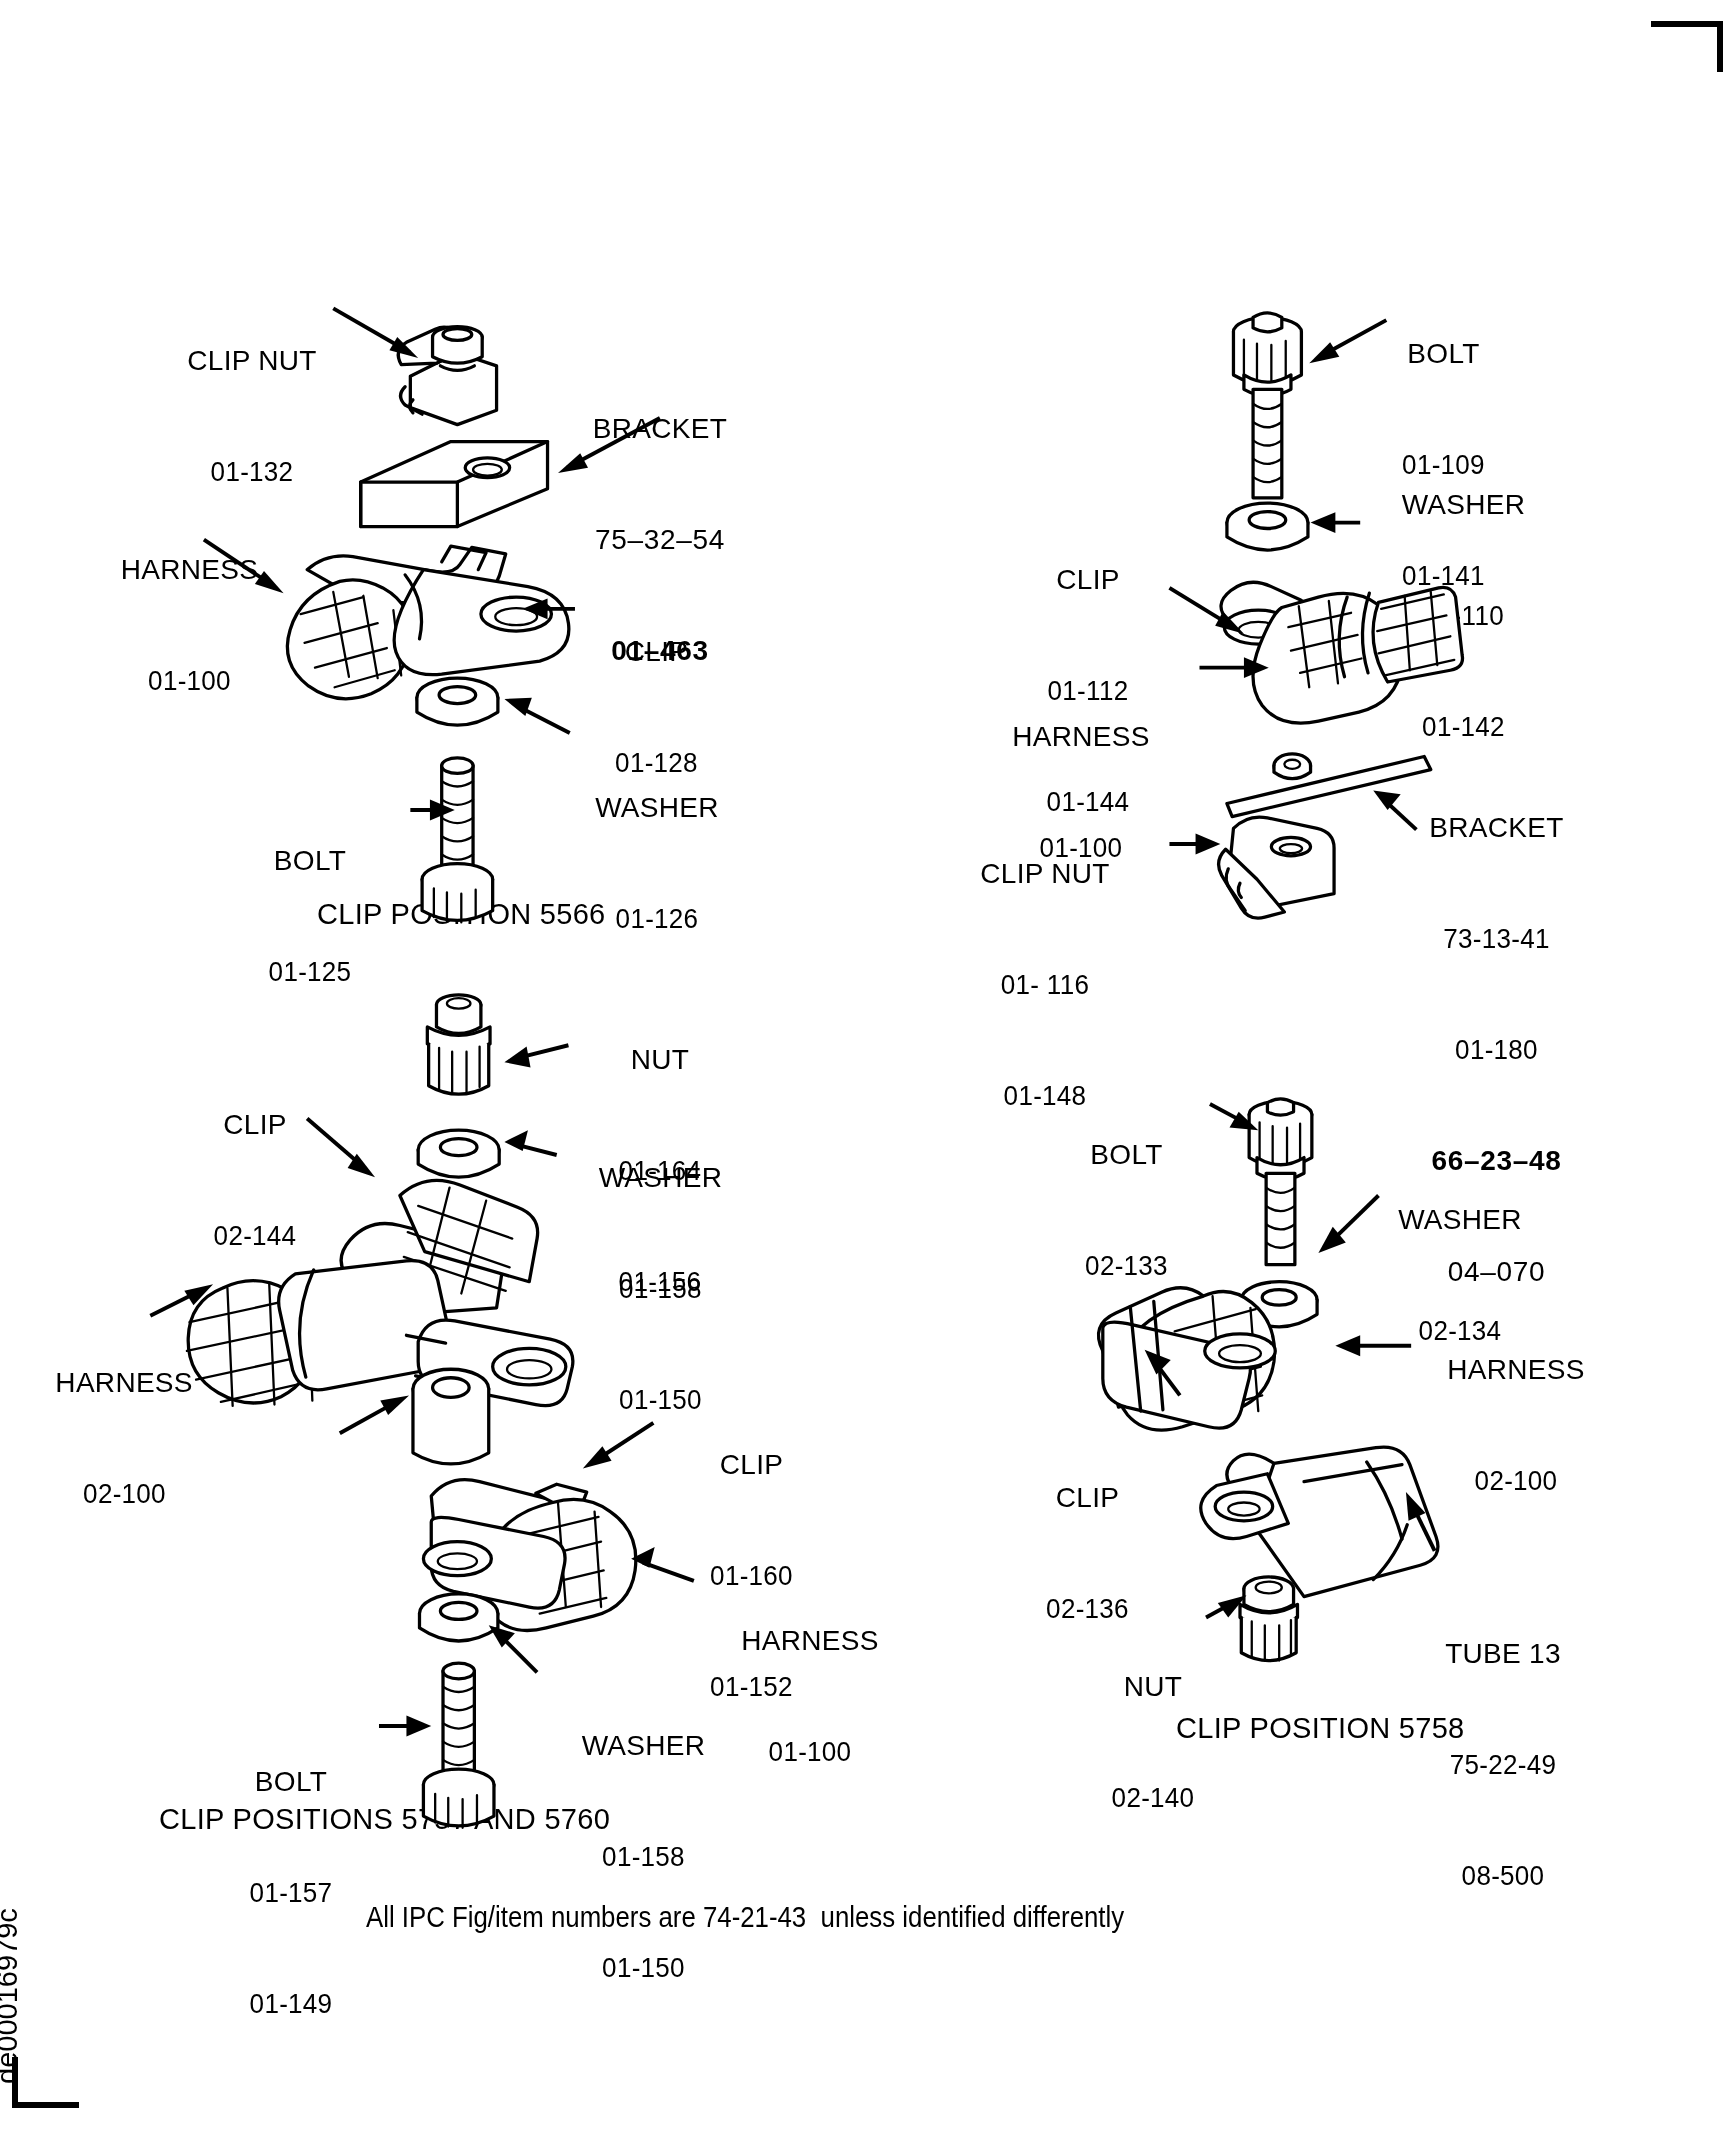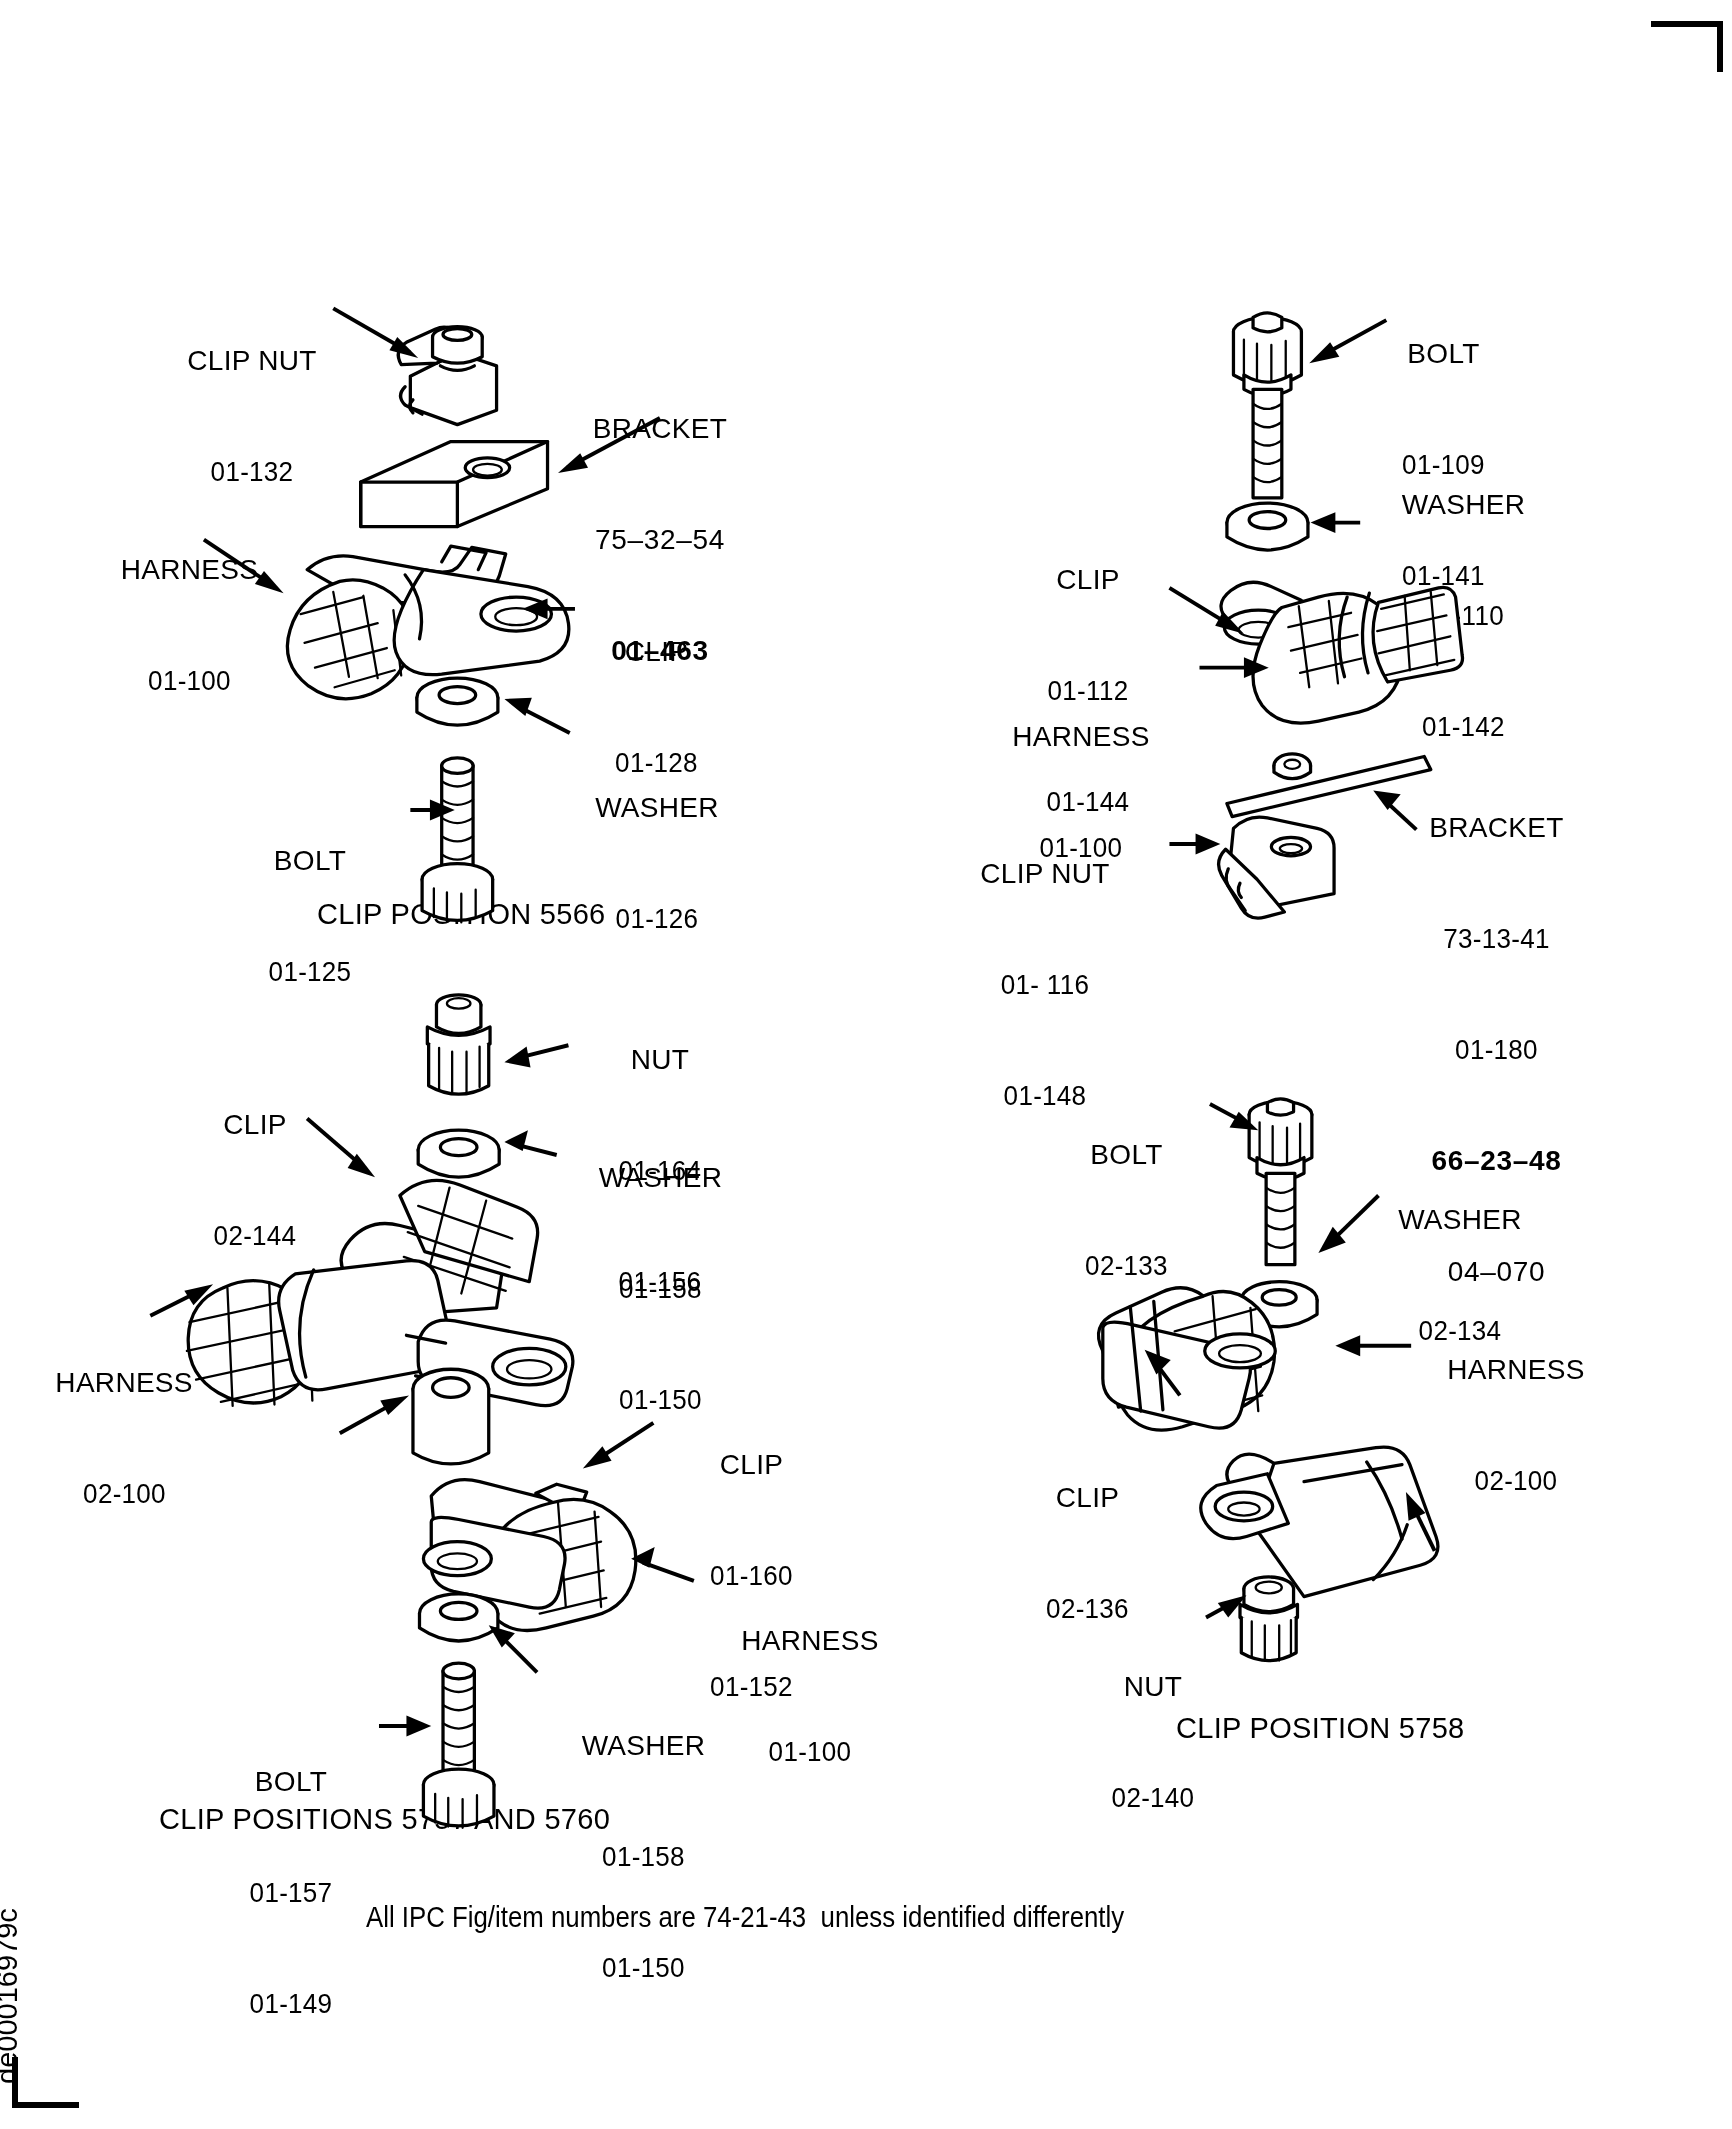--- a/index.html
+++ b/index.html
@@ -436,20 +436,25 @@
   <div class="lbl ctr" style="left:996px;top:1405px;width:183px;">
     <span class="hd">CLIP</span>
     <span class="pn cond">02-136</span>
   </div>
 
   <div class="lbl ctr" style="left:1068px;top:1594px;width:170px;">
     <span class="hd">NUT</span>
     <span class="pn cond">02-140</span>
   </div>
 
+  <div class="lbl ctr" style="left:1395px;top:1561px;width:216px;">
+    <span class="hd">TUBE 13</span>
+    <span class="pn cond">75-22-49</span>
+    <span class="pn cond">08-500</span>
+  </div>
 
   <div class="caption" style="left:1160px;top:1712px;margin-left:16px;">CLIP POSITION 5758</div>
 
   <svg width="1732" height="2129" viewBox="0 0 2651 3259">
 
     <g>
       <ellipse class="artf" cx="1960" cy="1706" rx="48" ry="20"></ellipse>
       <path class="artf" d="M1912 1706 l0 66 q48 28 96 0 l0 -66"></path>
       <path class="thin" d="M1928 1718 l0 60 M1948 1724 l0 60 M1970 1726 l0 60 M1990 1720 l0 58"></path>
       <path class="artf" d="M1940 1688 q20 -12 40 0 l0 14 q-20 10 -40 0 Z"></path>

